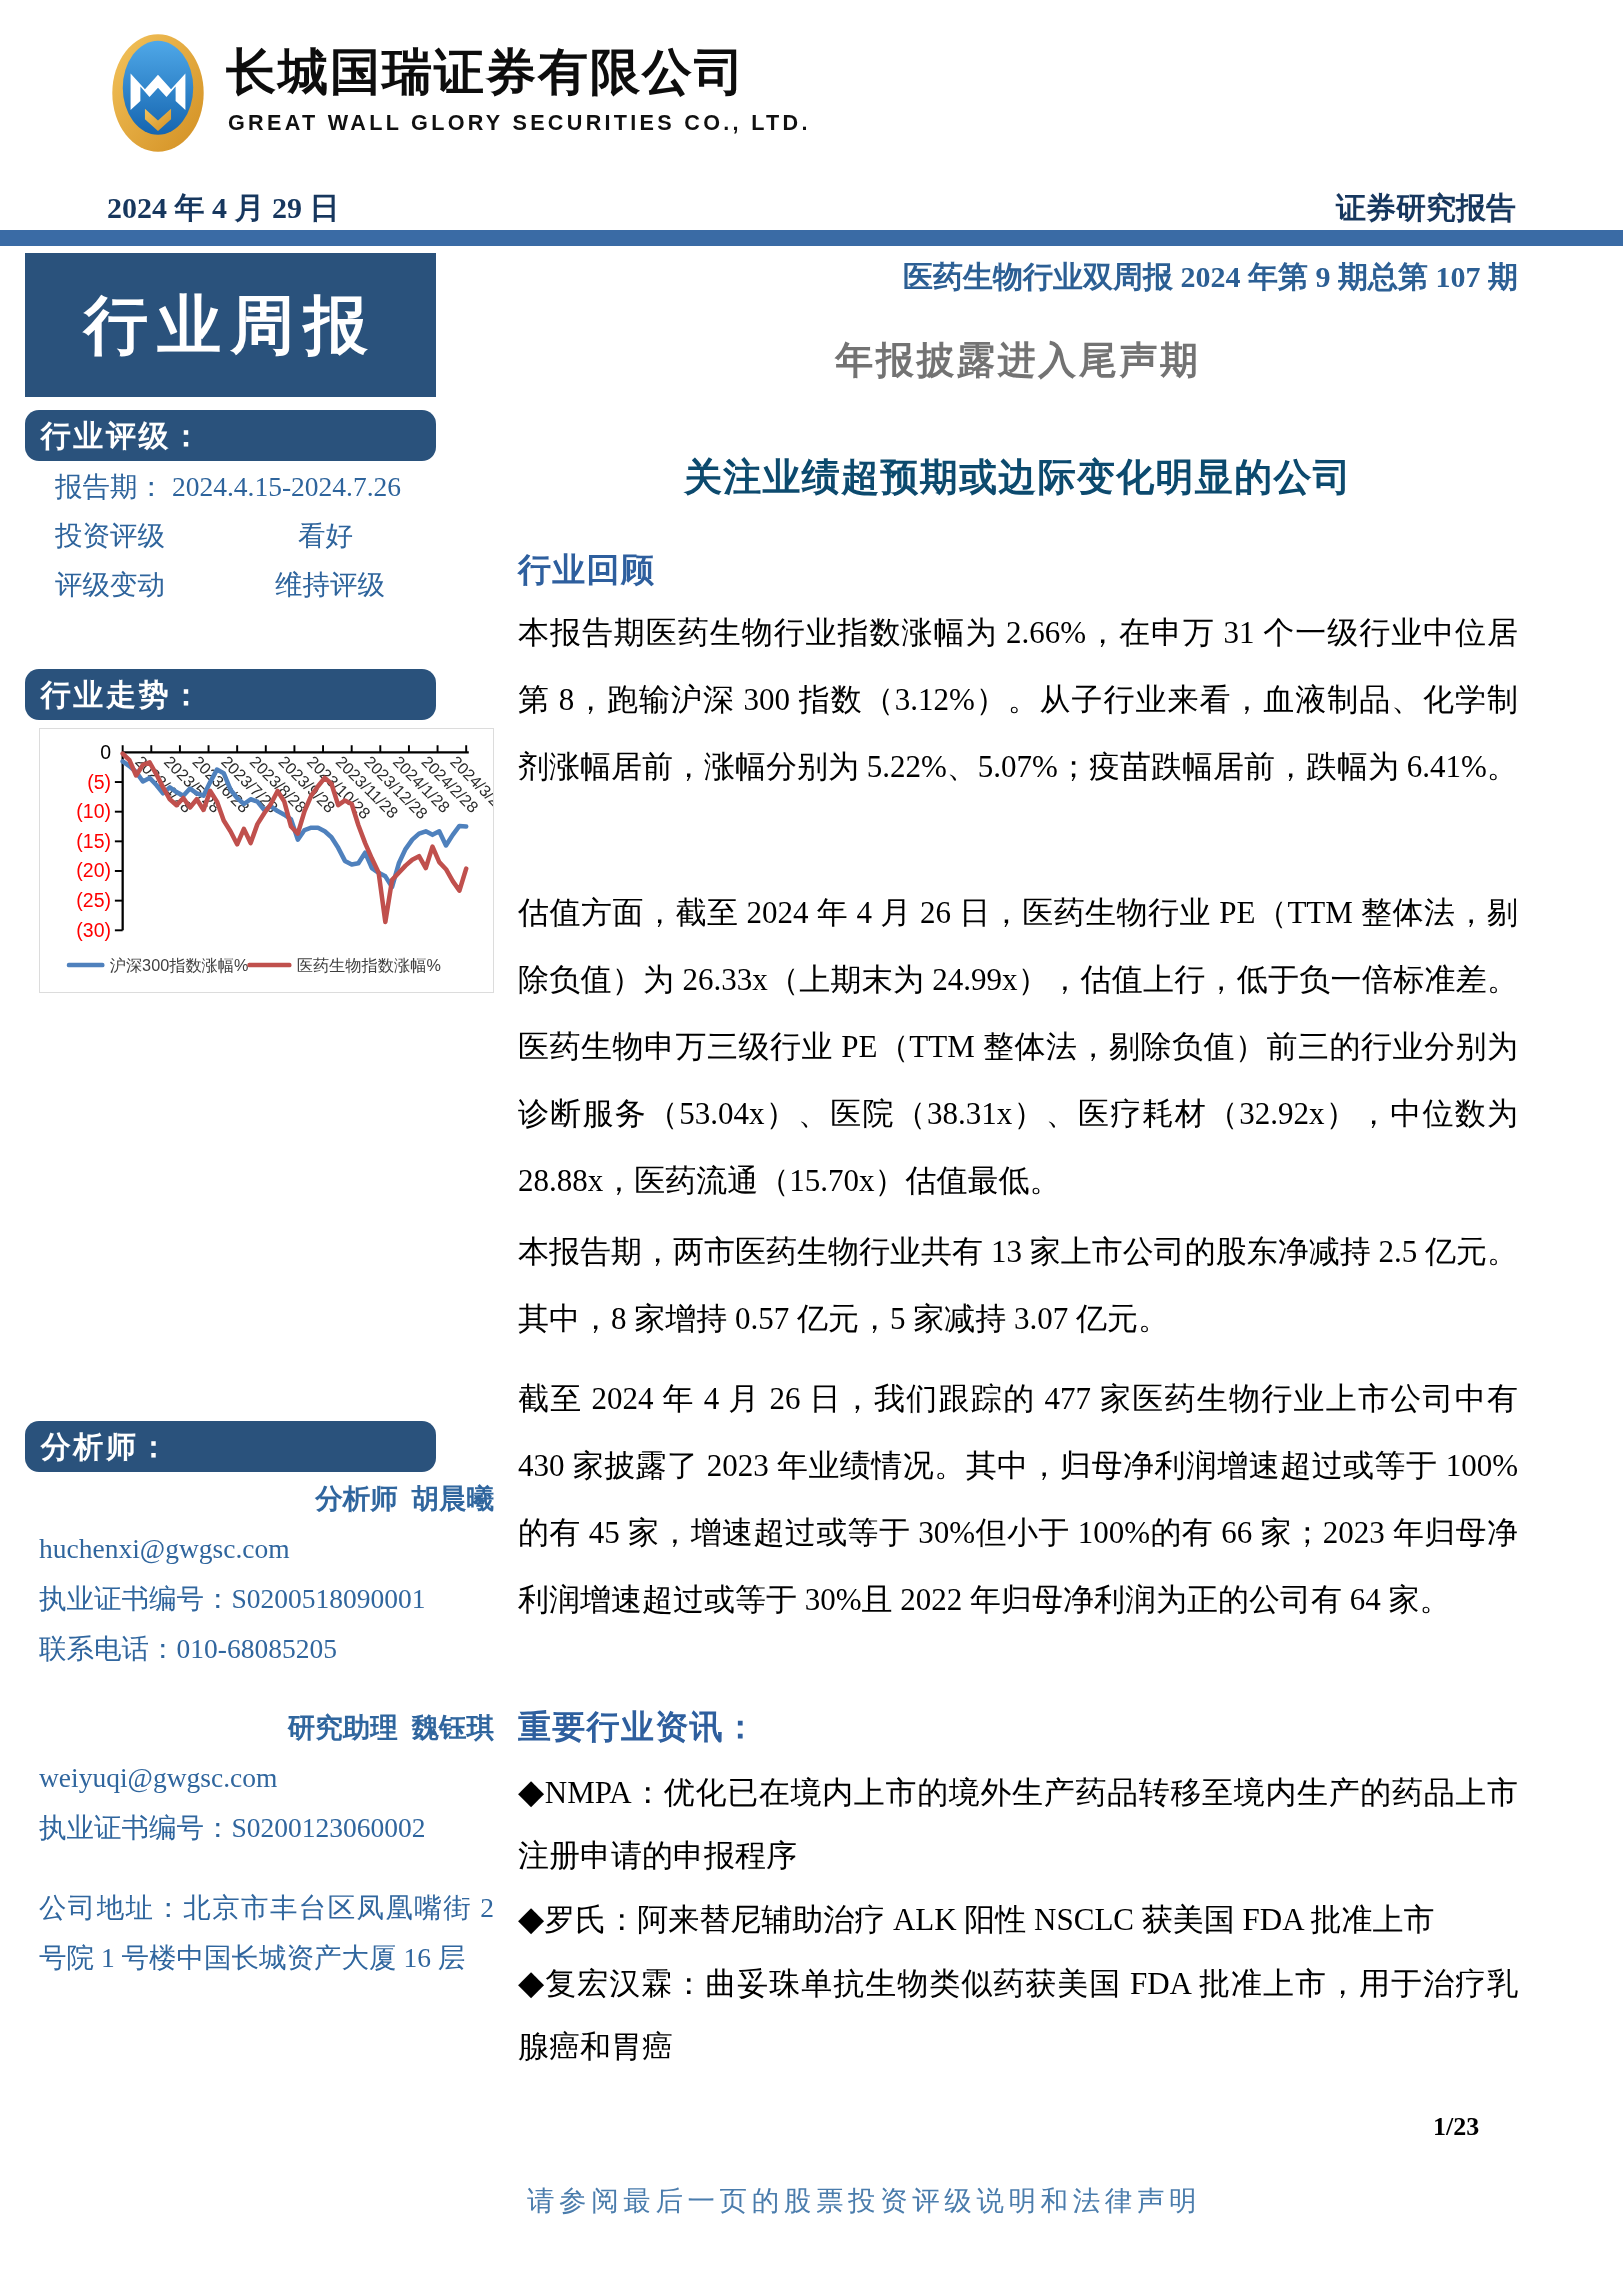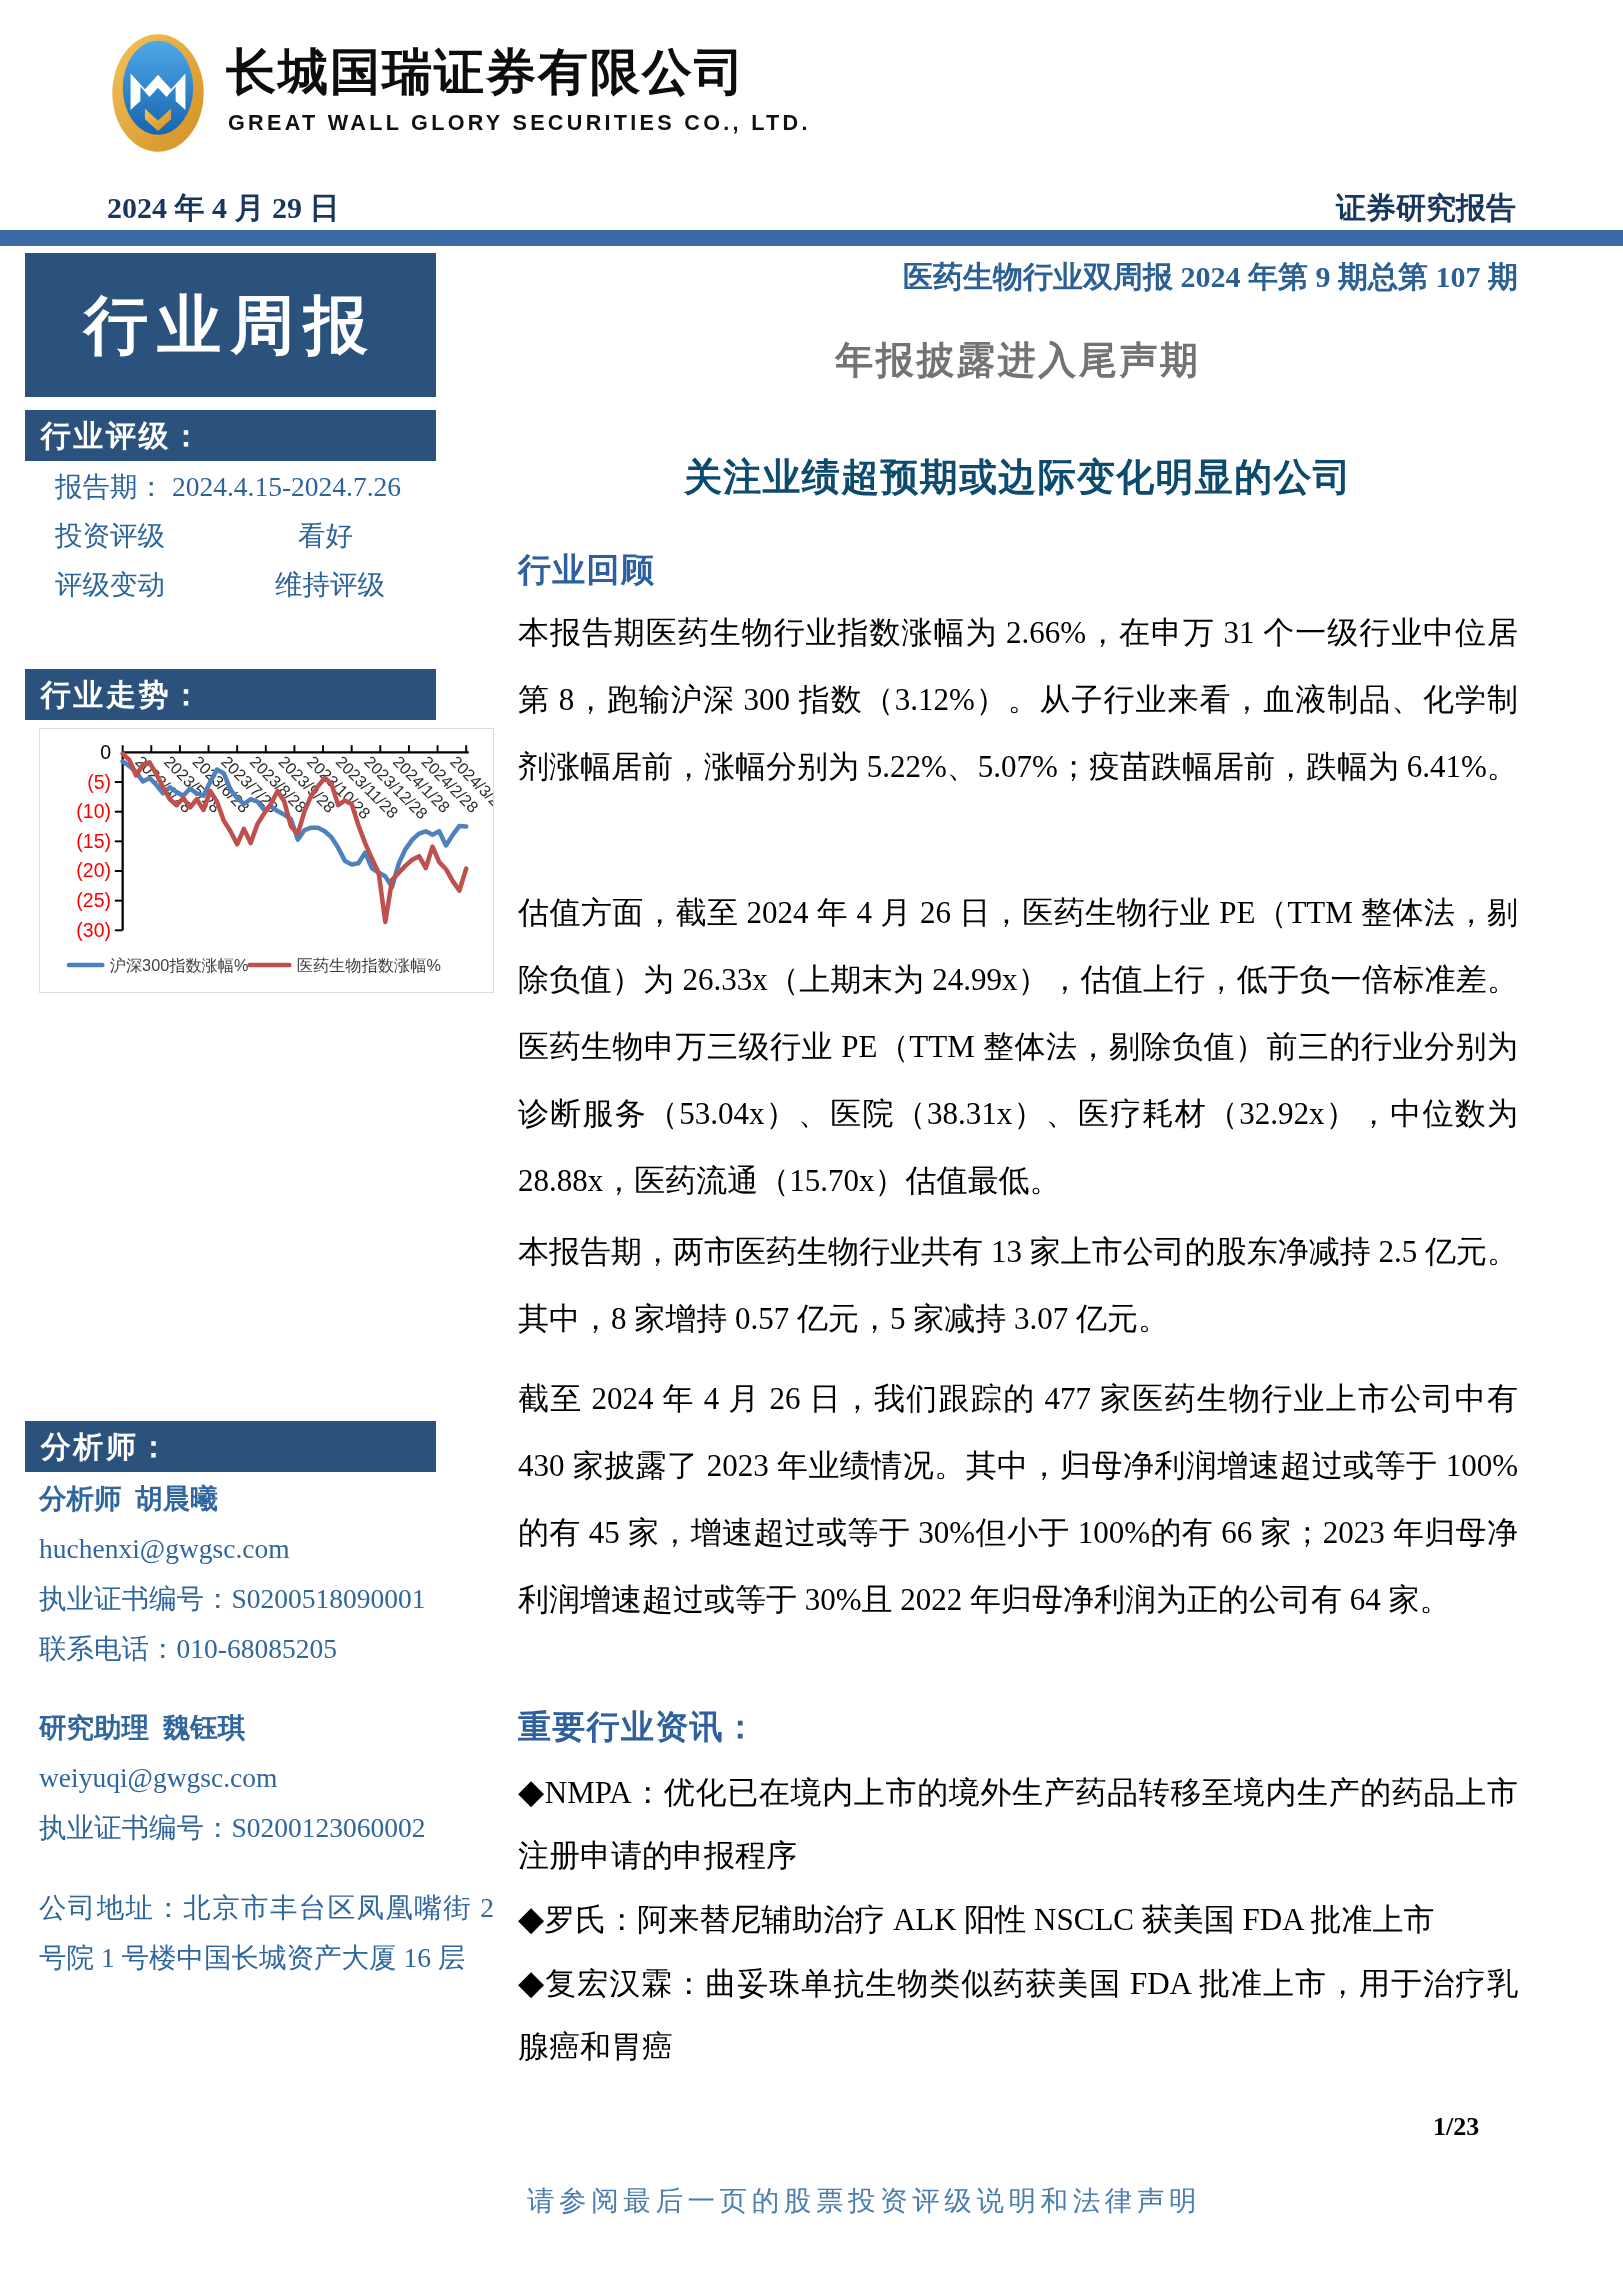--- a/index.html
+++ b/index.html
@@ -17,39 +17,39 @@
   .doctype-line{right:107px;top:188px;font-size:30px;font-weight:bold;color:#17375E;white-space:nowrap;}
   .top-divider{left:0;top:230px;width:1623px;height:15.7px;background:#3A6BA5;}
 
   
   .side{left:25px;width:411px;}
   .side-bigbox{top:253px;height:144px;background:#2A527C;color:#fff;text-align:center;
                line-height:144px;font-family:"Liberation Sans","DejaVu Sans",sans-serif;
                font-size:64px;font-weight:bold;letter-spacing:9.2px;}
   .side-bar{height:51px;background:#2A527C;color:#fff;line-height:51px;padding-left:15.7px;
             box-sizing:border-box;font-family:"Liberation Sans","DejaVu Sans",sans-serif;
-            font-size:30px;font-weight:bold;letter-spacing:2.6px;}
+            font-size:30px;font-weight:bold;letter-spacing:2.6px;border-radius:14px;}
   .bar-rating{top:410px;}
   .bar-trend{top:669px;}
   .bar-analyst{top:1421px;}
   .side-row{font-size:27.5px;color:#2E649C;white-space:nowrap;}
   .row-period{left:55px;top:469px;}
   .row-label{display:inline-block;}
   .row-invest-label{left:55px;top:518px;}
   .row-invest-value{left:298px;top:518px;}
   .row-change-label{left:55px;top:567px;text-align:center;}
   .row-change-value{left:275px;top:567px;}
 
   .chart-box{left:39px;top:728px;width:455px;height:265px;background:#fff;
              border:1.3px solid #DCDCDC;box-sizing:border-box;}
   .chart-box svg{display:block;width:100%;height:100%;}
 
   .analyst-block{left:39px;top:1474px;width:455px;font-size:27.5px;color:#30669E;}
   .an-line{line-height:50px;white-space:nowrap;}
-  .an-name{font-weight:bold;}
+  .an-name{font-weight:bold;text-align:right;}
   .an-gap{height:29.4px;}
   .an-address{line-height:50px;text-align:justify;white-space:normal;}
 
   
   .main{left:518px;width:1000px;}
   .series-line{top:257px;text-align:right;font-size:30px;font-weight:bold;color:#2C5F94;}
   .title1{top:335px;text-align:center;font-family:"Liberation Sans","DejaVu Sans",sans-serif;
           font-size:38px;font-weight:bold;color:#737373;letter-spacing:2.6px;}
   .title2{top:452px;text-align:center;font-family:"Liberation Sans","DejaVu Sans",sans-serif;
           font-size:38px;font-weight:bold;color:#0c4a6e;letter-spacing:1.3px;}

